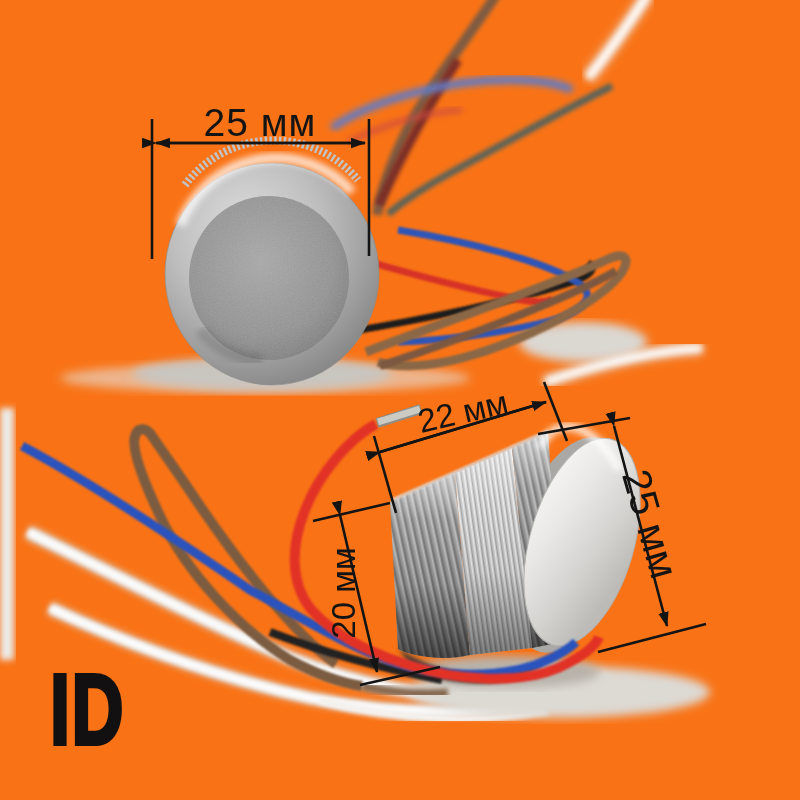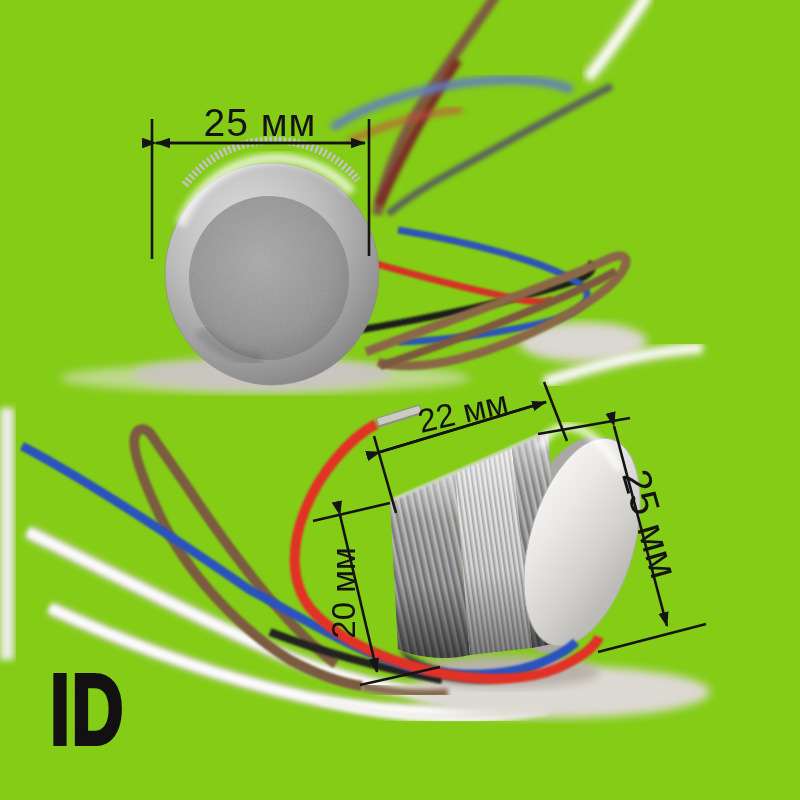--- a/index.html
+++ b/index.html
@@ -1,16 +1,16 @@
 <!DOCTYPE html>
 <html><head>
 <meta charset="utf-8">
 <style>
   html,body{margin:0;padding:0;background:#fff;}
-  #stage{position:relative;width:800px;height:800px;background:#84cc16;overflow:hidden;
+  #stage{position:relative;width:800px;height:800px;background:#f97316;overflow:hidden;
          font-family:"Liberation Sans",sans-serif;}
   #scene{position:absolute;left:0;top:0;}
   .dim-label{position:absolute;color:#141414;white-space:nowrap;
              transform:translate(-50%,-50%);text-align:center;
              font-family:"Liberation Sans",sans-serif;}
   .lbl-front-d{font-size:39px;letter-spacing:1px;}
   .lbl-22{font-size:33px;transform:translate(-50%,-50%) rotate(-13deg);}
   .lbl-20{font-size:33px;transform:translate(-50%,-50%) rotate(-90deg);}
   .lbl-25{font-size:40px;transform:translate(-50%,-50%) rotate(74deg);}
   .brand{position:absolute;left:50px;top:652px;color:#121010;

